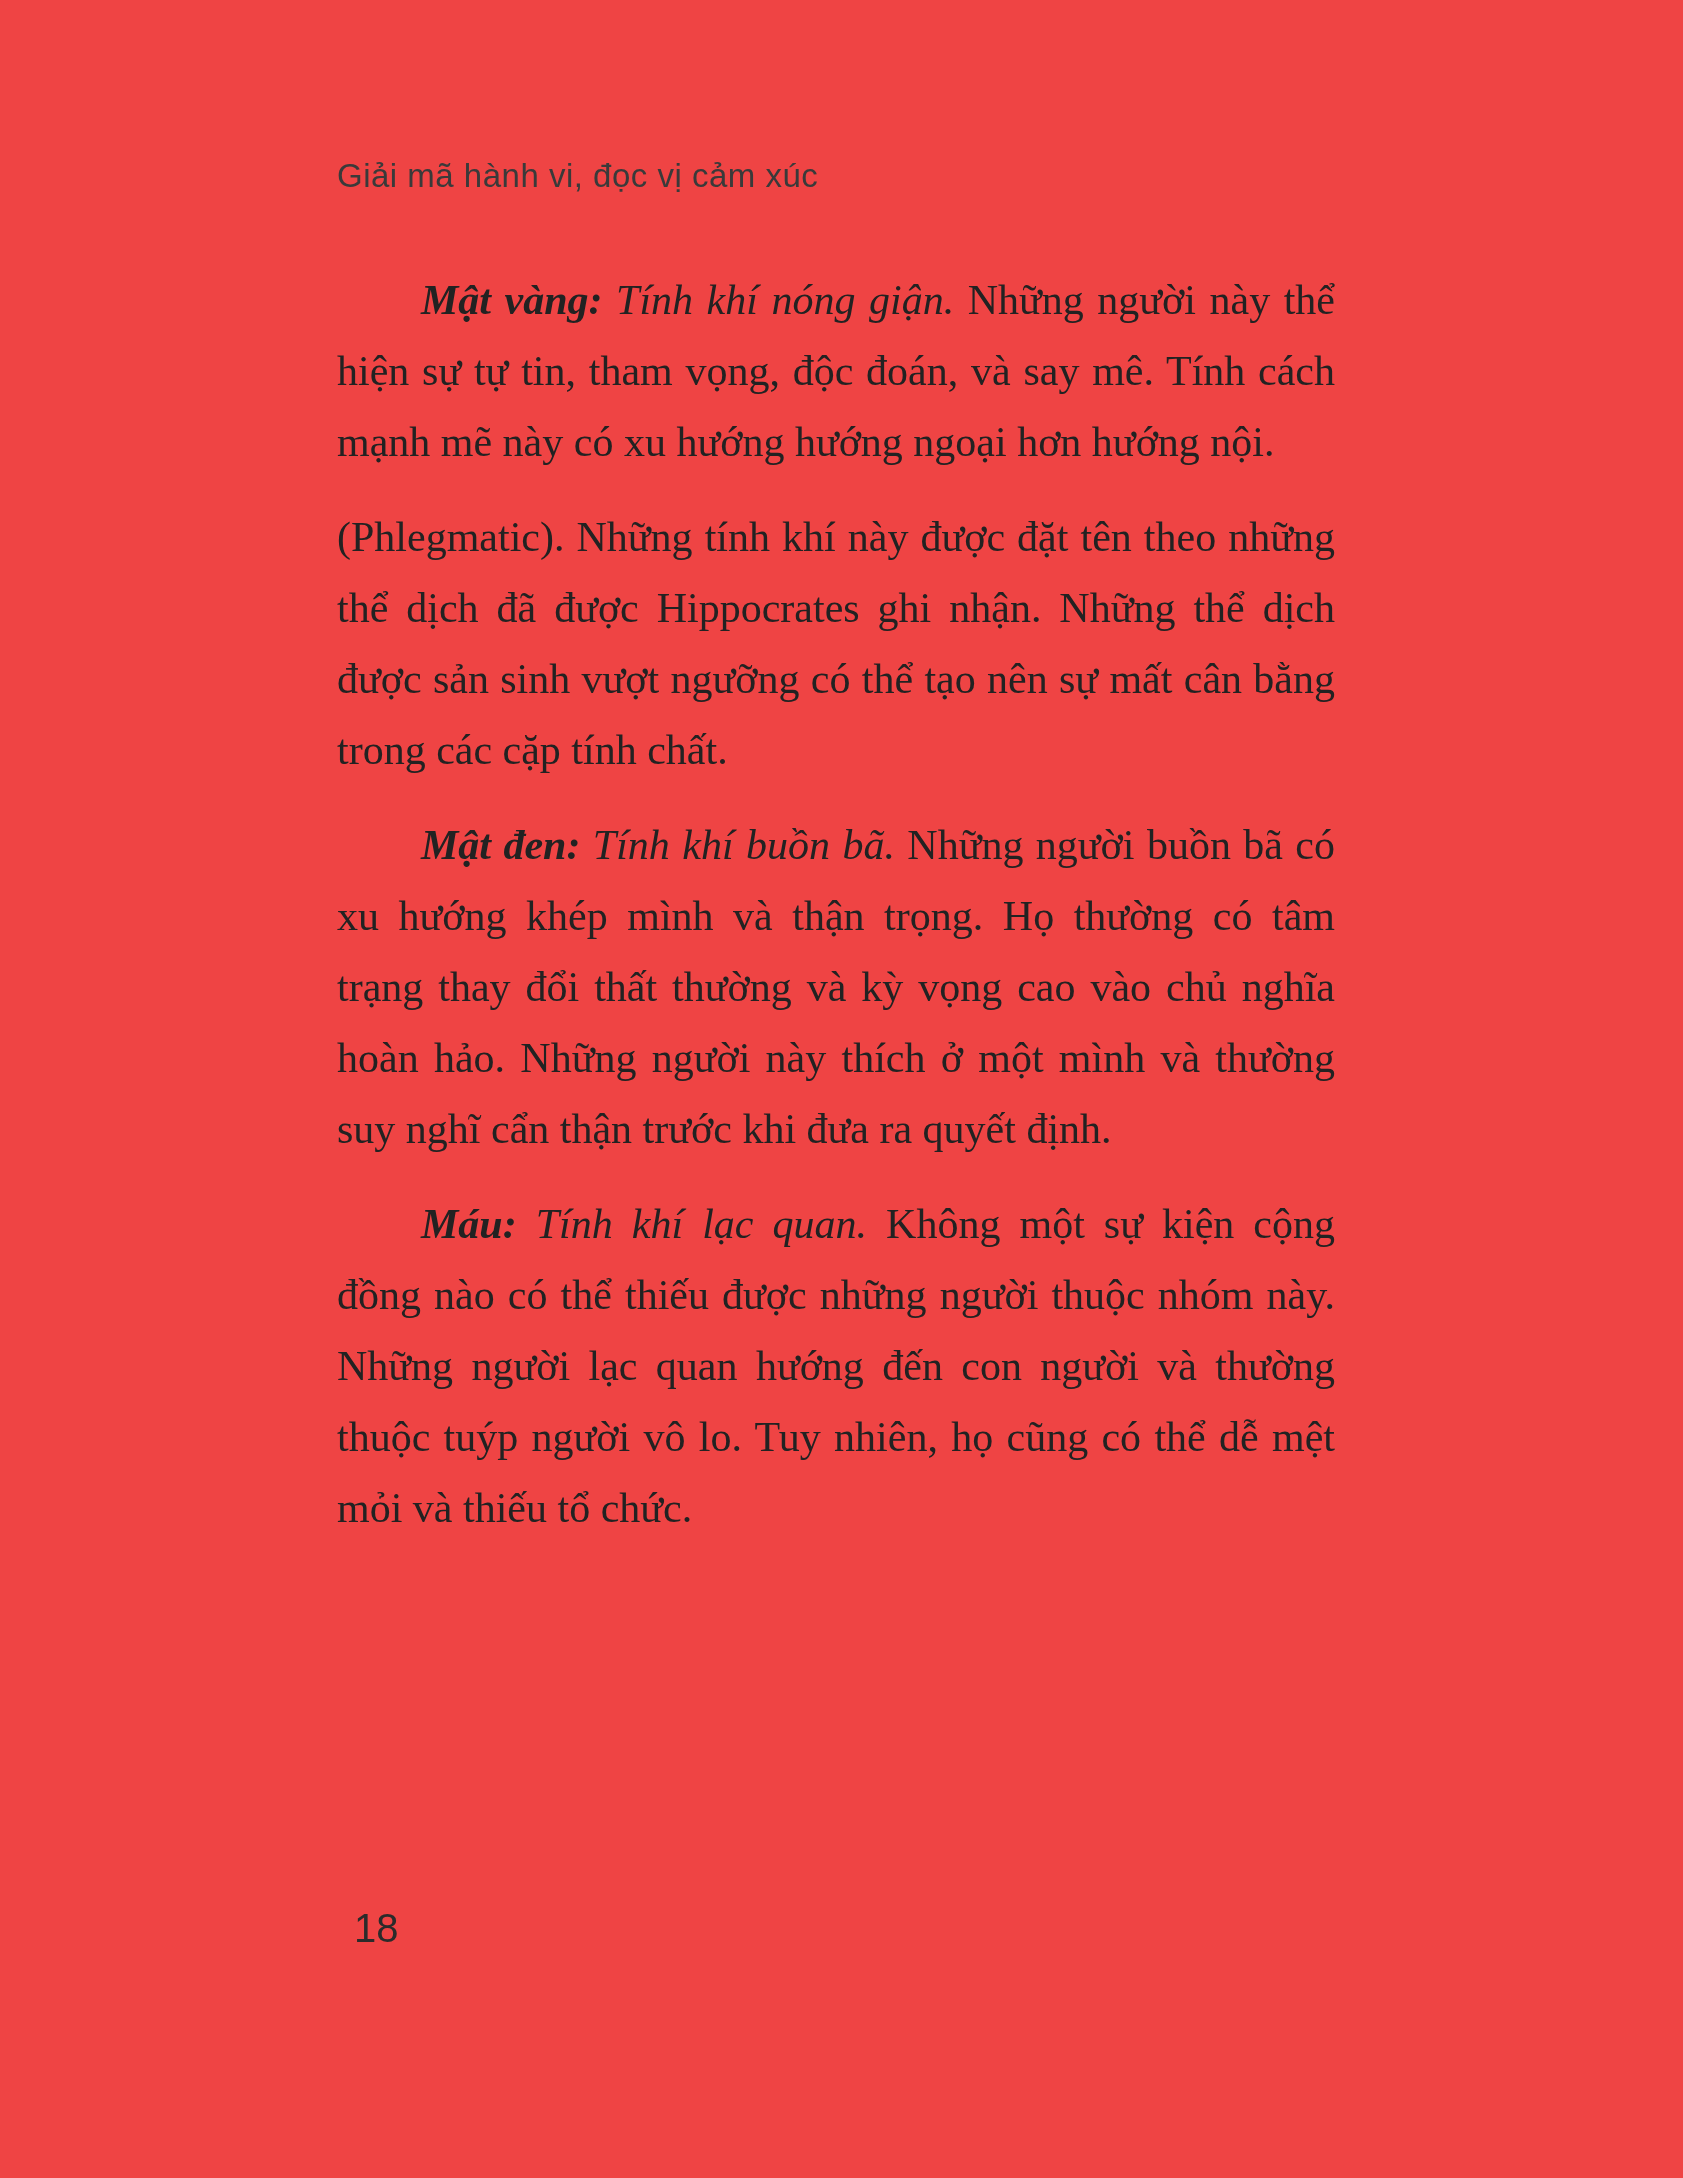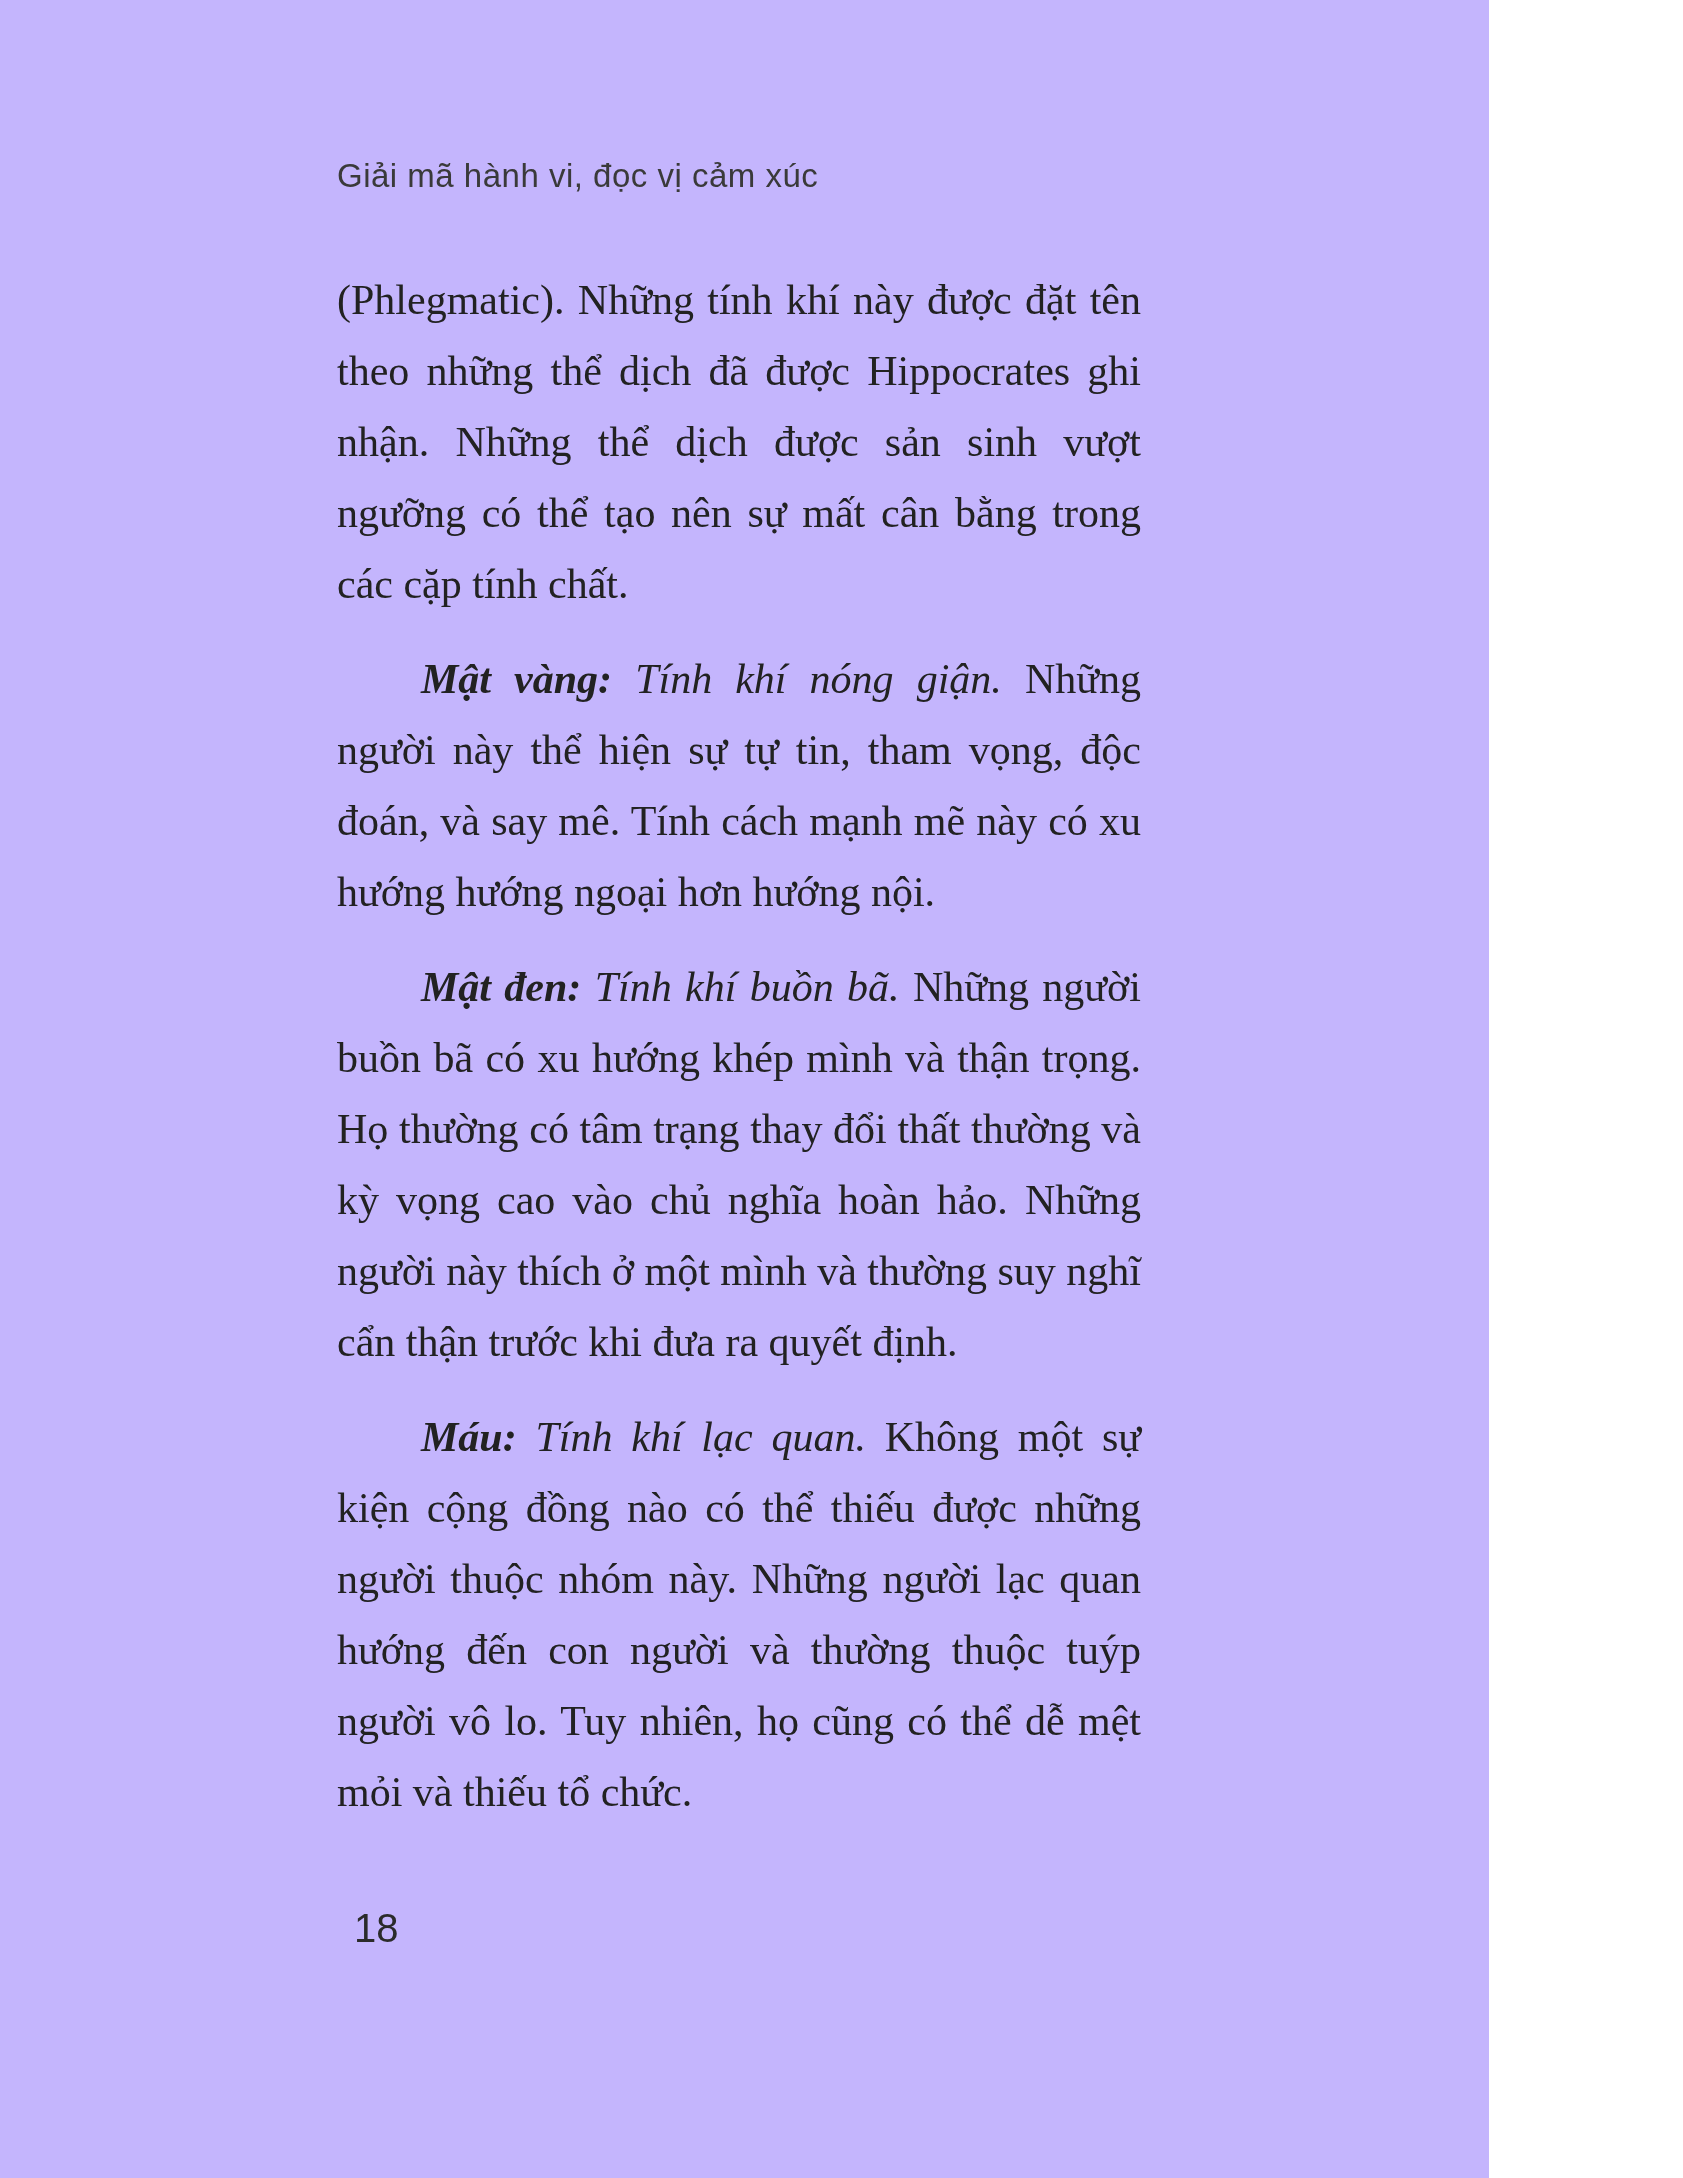--- a/index.html
+++ b/index.html
@@ -2,23 +2,23 @@
 <html><head>
   <meta charset="utf-8">
   <style>
     html, body {
       margin: 0;
       padding: 0;
       background: #ffffff;
     }
     .page {
       position: relative;
-      width: 1489px;
+      width: 1683px;
       height: 2178px;
-      background: #c4b5fd;
+      background: #ef4444;
       box-sizing: border-box;
       padding: 156px 348px 0 337px;
       overflow: hidden;
       color: #1f1f1f;
     }
     .running-header {
       font-family: "Liberation Sans", sans-serif;
       font-size: 33px;
       line-height: 40px;
       color: #3a3a3a;
@@ -57,30 +57,30 @@
   </style>
 </head>
 <body>
 
 <div class="page">
 
   <div class="running-header">Giải mã hành vi, đọc vị cảm xúc</div>
 
   <div class="body-text">
 
+    <p class="para indent">
+      <span class="lead-bold">Mật vàng:</span>
+      <span class="lead-italic">Tính khí nóng giận.</span>
+      <span>Những người này thể hiện sự tự tin, tham vọng, độc đoán, và say mê. Tính cách mạnh mẽ này có xu hướng hướng ngoại hơn hướng nội.</span>
+    </p>
+
     <p class="para">
       <span class="lead-bold"></span>
       <span class="lead-italic"></span>
       <span>(Phlegmatic). Những tính khí này được đặt tên theo những thể dịch đã được Hippocrates ghi nhận. Những thể dịch được sản sinh vượt ngưỡng có thể tạo nên sự mất cân bằng trong các cặp tính chất.</span>
-    </p>
-
-    <p class="para indent">
-      <span class="lead-bold">Mật vàng:</span>
-      <span class="lead-italic">Tính khí nóng giận.</span>
-      <span>Những người này thể hiện sự tự tin, tham vọng, độc đoán, và say mê. Tính cách mạnh mẽ này có xu hướng hướng ngoại hơn hướng nội.</span>
     </p>
 
     <p class="para indent">
       <span class="lead-bold">Mật đen:</span>
       <span class="lead-italic">Tính khí buồn bã.</span>
       <span>Những người buồn bã có xu hướng khép mình và thận trọng. Họ thường có tâm trạng thay đổi thất thường và kỳ vọng cao vào chủ nghĩa hoàn hảo. Những người này thích ở một mình và thường suy nghĩ cẩn thận trước khi đưa ra quyết định.</span>
     </p>
 
     <p class="para indent">
       <span class="lead-bold">Máu:</span>

